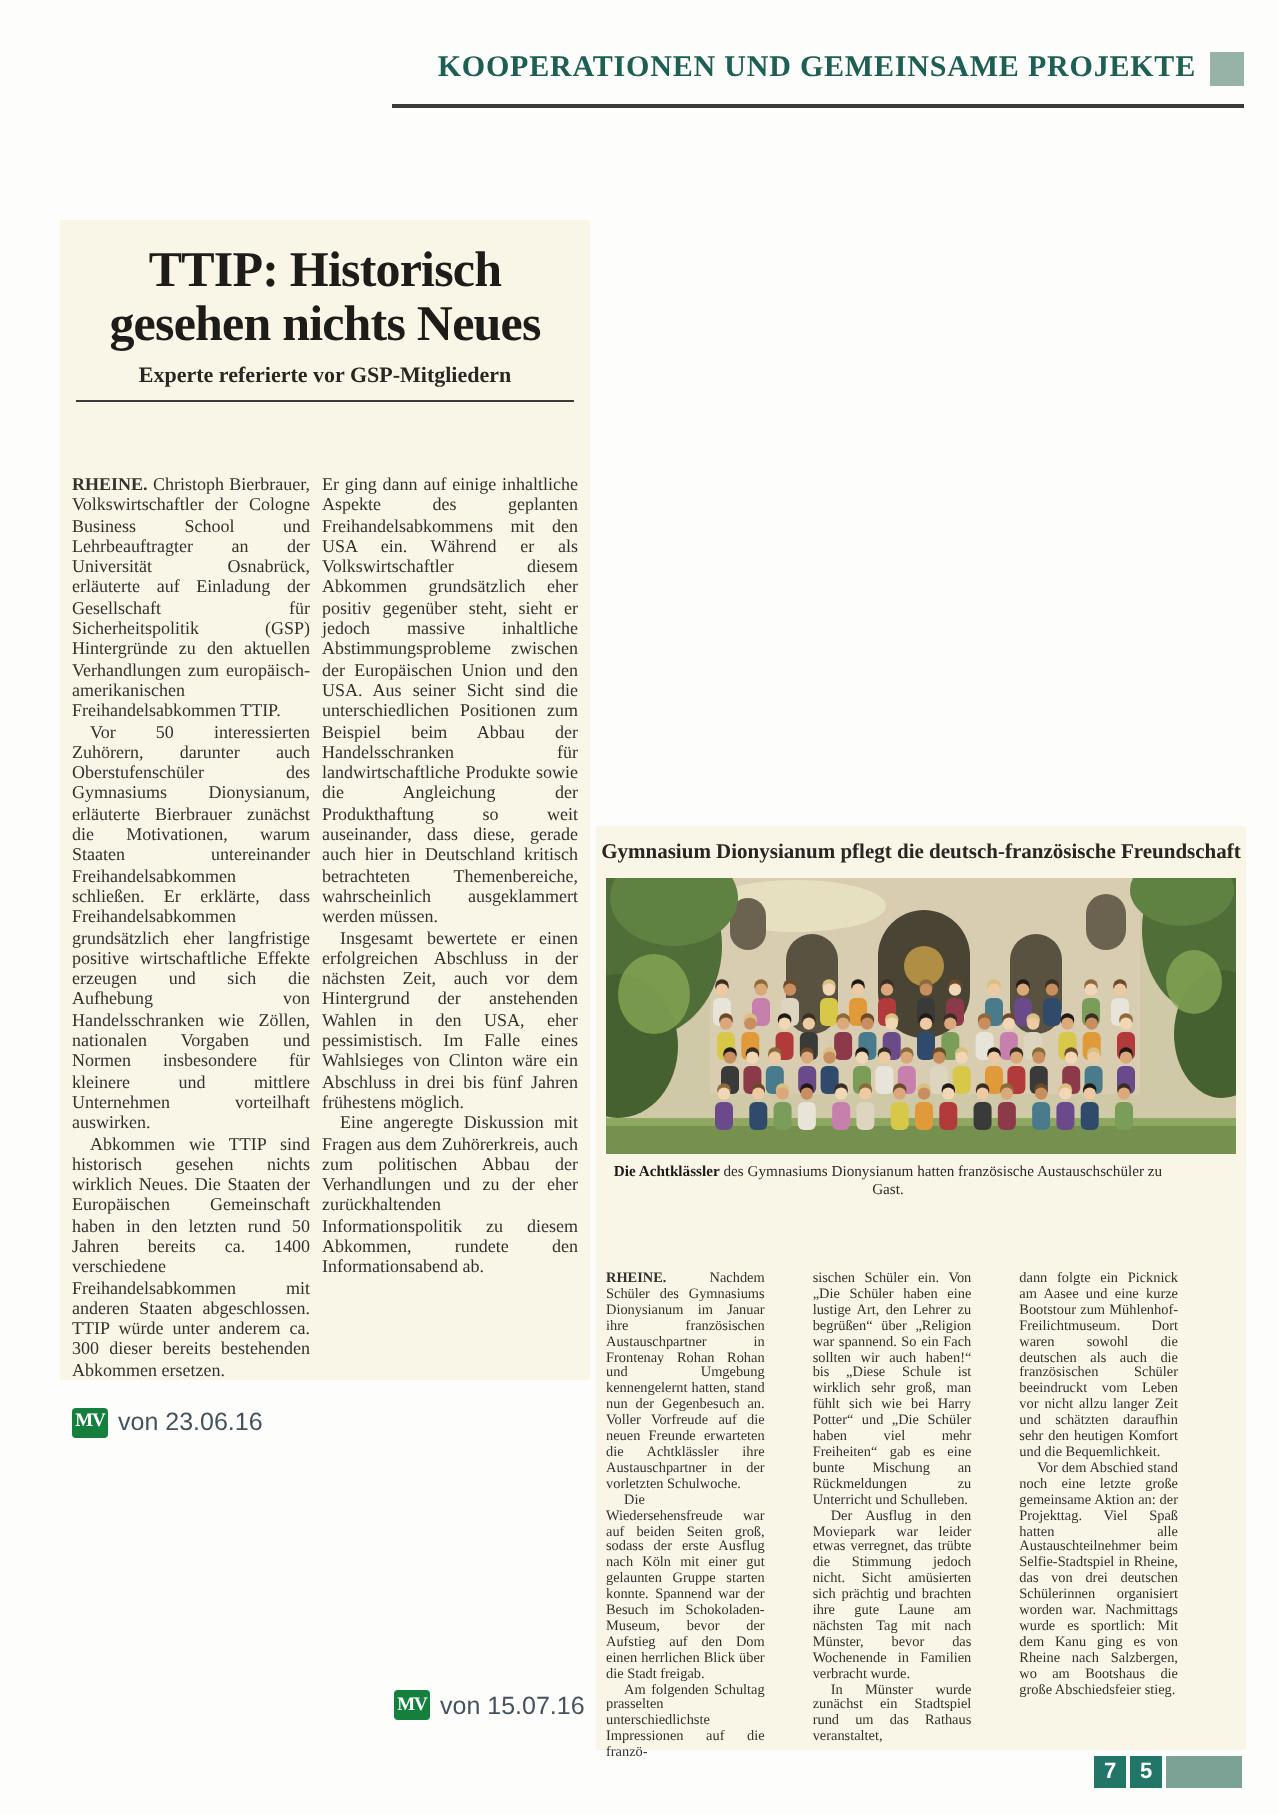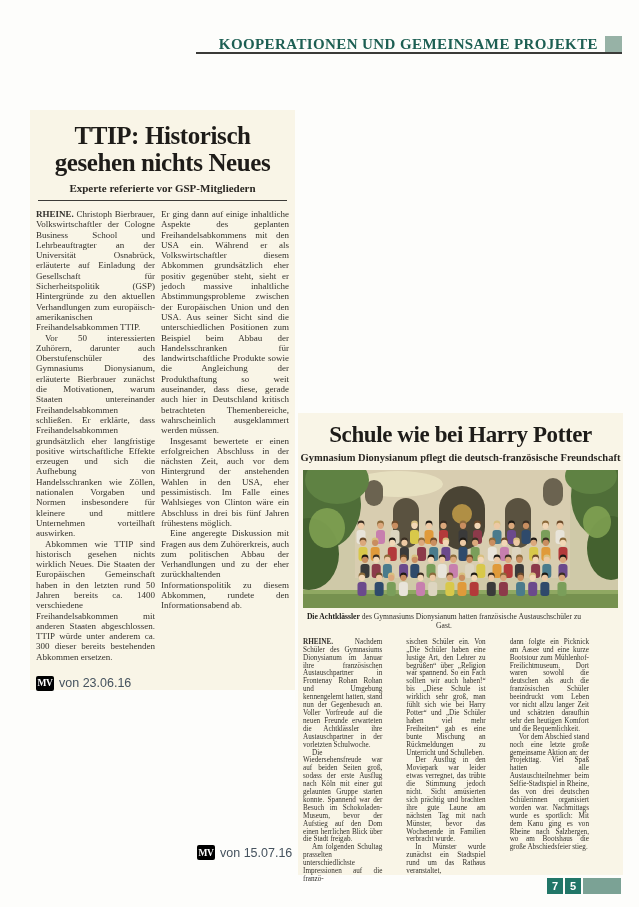--- a/index.html
+++ b/index.html
@@ -3,56 +3,56 @@
 <meta charset="utf-8">
 <style>
   html,body{margin:0;padding:0;}
   body{
     width:639px;height:907px;position:relative;overflow:hidden;
     background:#fdfdfb;
     font-family:"Liberation Serif",serif;
     -webkit-font-smoothing:antialiased;
   }
   
-  .hdr{position:absolute;top:36px;left:190px;width:432px;display:flex;justify-content:flex-end;align-items:center;gap:7px;}
+  .hdr{position:absolute;top:26px;left:190px;width:432px;display:flex;justify-content:flex-end;align-items:center;gap:7px;}
   .hdr-title{color:#1d5f53;font-weight:bold;font-size:15px;letter-spacing:.4px;font-family:"Liberation Serif",serif;}
   .hdr-square{width:17px;height:17px;background:#97b2a6;flex:0 0 auto;}
   .hdr-rule{position:absolute;top:52px;left:196px;width:426px;height:2px;background:#3a3a38;}
   
   .clip{position:absolute;background:#f9f5e7;box-sizing:border-box;}
   .clip-ttip{left:30px;top:110px;width:265px;height:580px;padding:10px 6px 0 6px;}
   .clip-harry{left:298px;top:413px;width:325px;height:462px;padding:8px 0 0 0;}
   .art-title{font-weight:bold;color:#1e1c19;text-align:center;line-height:1.08;letter-spacing:-.4px;}
   .clip-ttip .art-title{font-size:25px;margin:2px 2px 6px 2px;}
   .clip-harry .art-title{font-size:23px;margin:2px 8px 4px 8px;}
   .art-sub{font-weight:bold;color:#2a2723;text-align:center;}
   .clip-ttip .art-sub{font-size:11px;margin-bottom:6px;}
   .clip-harry .art-sub{font-size:10.5px;margin-bottom:7px;}
   .sub-rule{height:0;border-bottom:1.5px solid #3c3b38;margin:0 2px 8px 2px;}
   
   .cols{display:flex;}
   .clip-ttip .cols{gap:6px;}
-  .col{color:#33312c;text-align:justify;}
+  .col{color:#33312c;text-align:justify;margin-top:28px;}
   .clip-ttip .col{font-size:9px;line-height:10.3px;}
   .clip-ttip .col.c1{width:119px;}
   .clip-ttip .col.c2{width:128px;}
   .clip-harry .cols{gap:24px;margin-left:5px;width:286px;}
   .clip-harry .col{width:90px;font-size:7.2px;line-height:7.9px;}
   .col p{margin:0;}
   .col p.ind{text-indent:9px;}
   .lead{font-weight:bold;}
   
   .photo{display:block;margin:0 0 0 5px;background:#cfc9a8;}
   .caption{margin:4px 0 0 5px;width:282px;font-size:7.6px;line-height:9px;color:#2e2c28;text-align:center;}
   .caption .lead{color:#1d1b18;}
   .harry-body{margin-top:9px;}
   
   .stamp{display:flex;align-items:center;gap:5px;margin-top:14px;}
   .stamp-abs{position:absolute;left:197px;top:845px;margin:0;}
-  .mv{width:18px;height:15px;background:#000000;border-radius:2px;color:#fff;
+  .mv{width:18px;height:15px;background:#15803d;border-radius:2px;color:#fff;
       font-family:"Liberation Serif",serif;font-weight:bold;font-size:9.5px;
       display:flex;align-items:center;justify-content:center;letter-spacing:-.5px;flex:0 0 auto;}
   .stamp-date{font-family:"Liberation Sans",sans-serif;font-size:12.5px;color:#45525e;white-space:nowrap;}
   
   .pagenum{position:absolute;top:878px;left:547px;display:flex;gap:2px;}
   .pn-box{width:16px;height:16px;background:#217668;color:#fff;
       font-family:"Liberation Sans",sans-serif;font-weight:bold;font-size:11px;
       display:flex;align-items:center;justify-content:center;}
   .pn-spacer{width:38px;height:16px;background:#7ba295;}
 </style>
@@ -81,21 +81,20 @@
     </div>
     <div class="col c2">
       <p>Er ging dann auf einige inhaltliche Aspekte des geplanten Freihandelsabkommens mit den USA ein. Während er als Volkswirtschaftler diesem Abkommen grundsätzlich eher positiv gegenüber steht, sieht er jedoch massive inhaltliche Abstimmungsprobleme zwischen der Europäischen Union und den USA. Aus seiner Sicht sind die unterschiedlichen Positionen zum Beispiel beim Abbau der Handelsschranken für landwirtschaftliche Produkte sowie die Angleichung der Produkthaftung so weit auseinander, dass diese, gerade auch hier in Deutschland kritisch betrachteten Themenbereiche, wahrscheinlich ausgeklammert werden müssen.</p>
       <p class="ind">Insgesamt bewertete er einen erfolgreichen Abschluss in der nächsten Zeit, auch vor dem Hintergrund der anstehenden Wahlen in den USA, eher pessimistisch. Im Falle eines Wahlsieges von Clinton wäre ein Abschluss in drei bis fünf Jahren frühestens möglich.</p>
       <p class="ind">Eine angeregte Diskussion mit Fragen aus dem Zuhörerkreis, auch zum politischen Abbau der Verhandlungen und zu der eher zurückhaltenden Informationspolitik zu diesem Abkommen, rundete den Informationsabend ab.</p>
     </div>
   </div>
 </div>
 
 <div class="clip clip-harry">
-  <div class="art-title">Schule wie bei Harry Potter</div>
   <div class="art-sub">Gymnasium Dionysianum pflegt die deutsch-französische Freundschaft</div>
 
   <svg class="photo" width="315" height="138" viewBox="0 0 315 138" xmlns="http://www.w3.org/2000/svg">
     <rect x="0" y="0" width="315" height="138" fill="#cfc9a8"></rect>
     <rect x="52" y="0" width="215" height="108" fill="#d8cdb0"></rect>
     <ellipse cx="95" cy="14" rx="45" ry="13" fill="#eee8c8" opacity="0.7"></ellipse>
     <rect x="136" y="16" width="46" height="64" rx="23" fill="#4a4434"></rect>
     <circle cx="159" cy="44" r="10" fill="#c9a24a" opacity="0.8"></circle>
     <rect x="90" y="28" width="26" height="50" rx="13" fill="#5a5240"></rect>
     <rect x="202" y="28" width="26" height="50" rx="13" fill="#5a5240"></rect>

